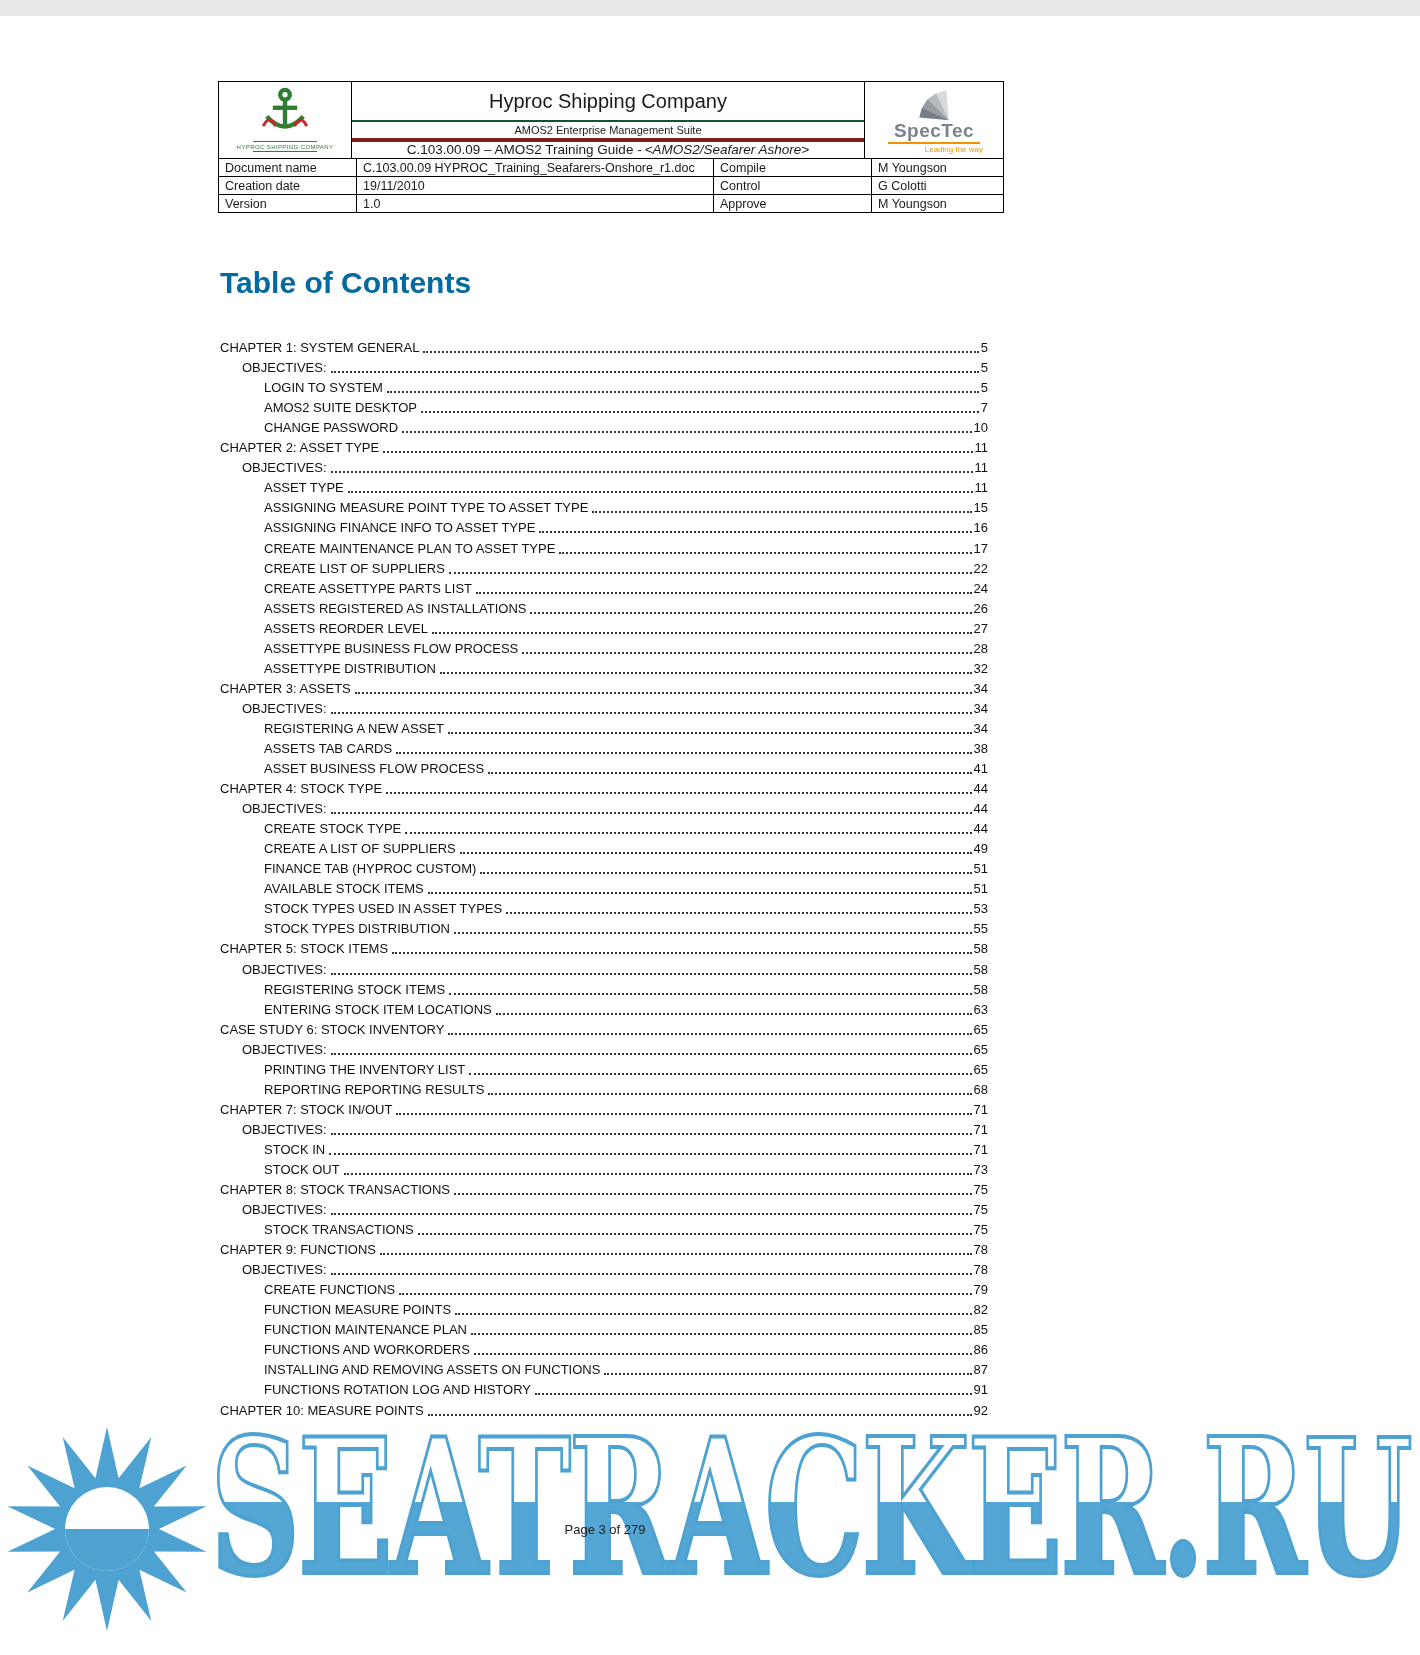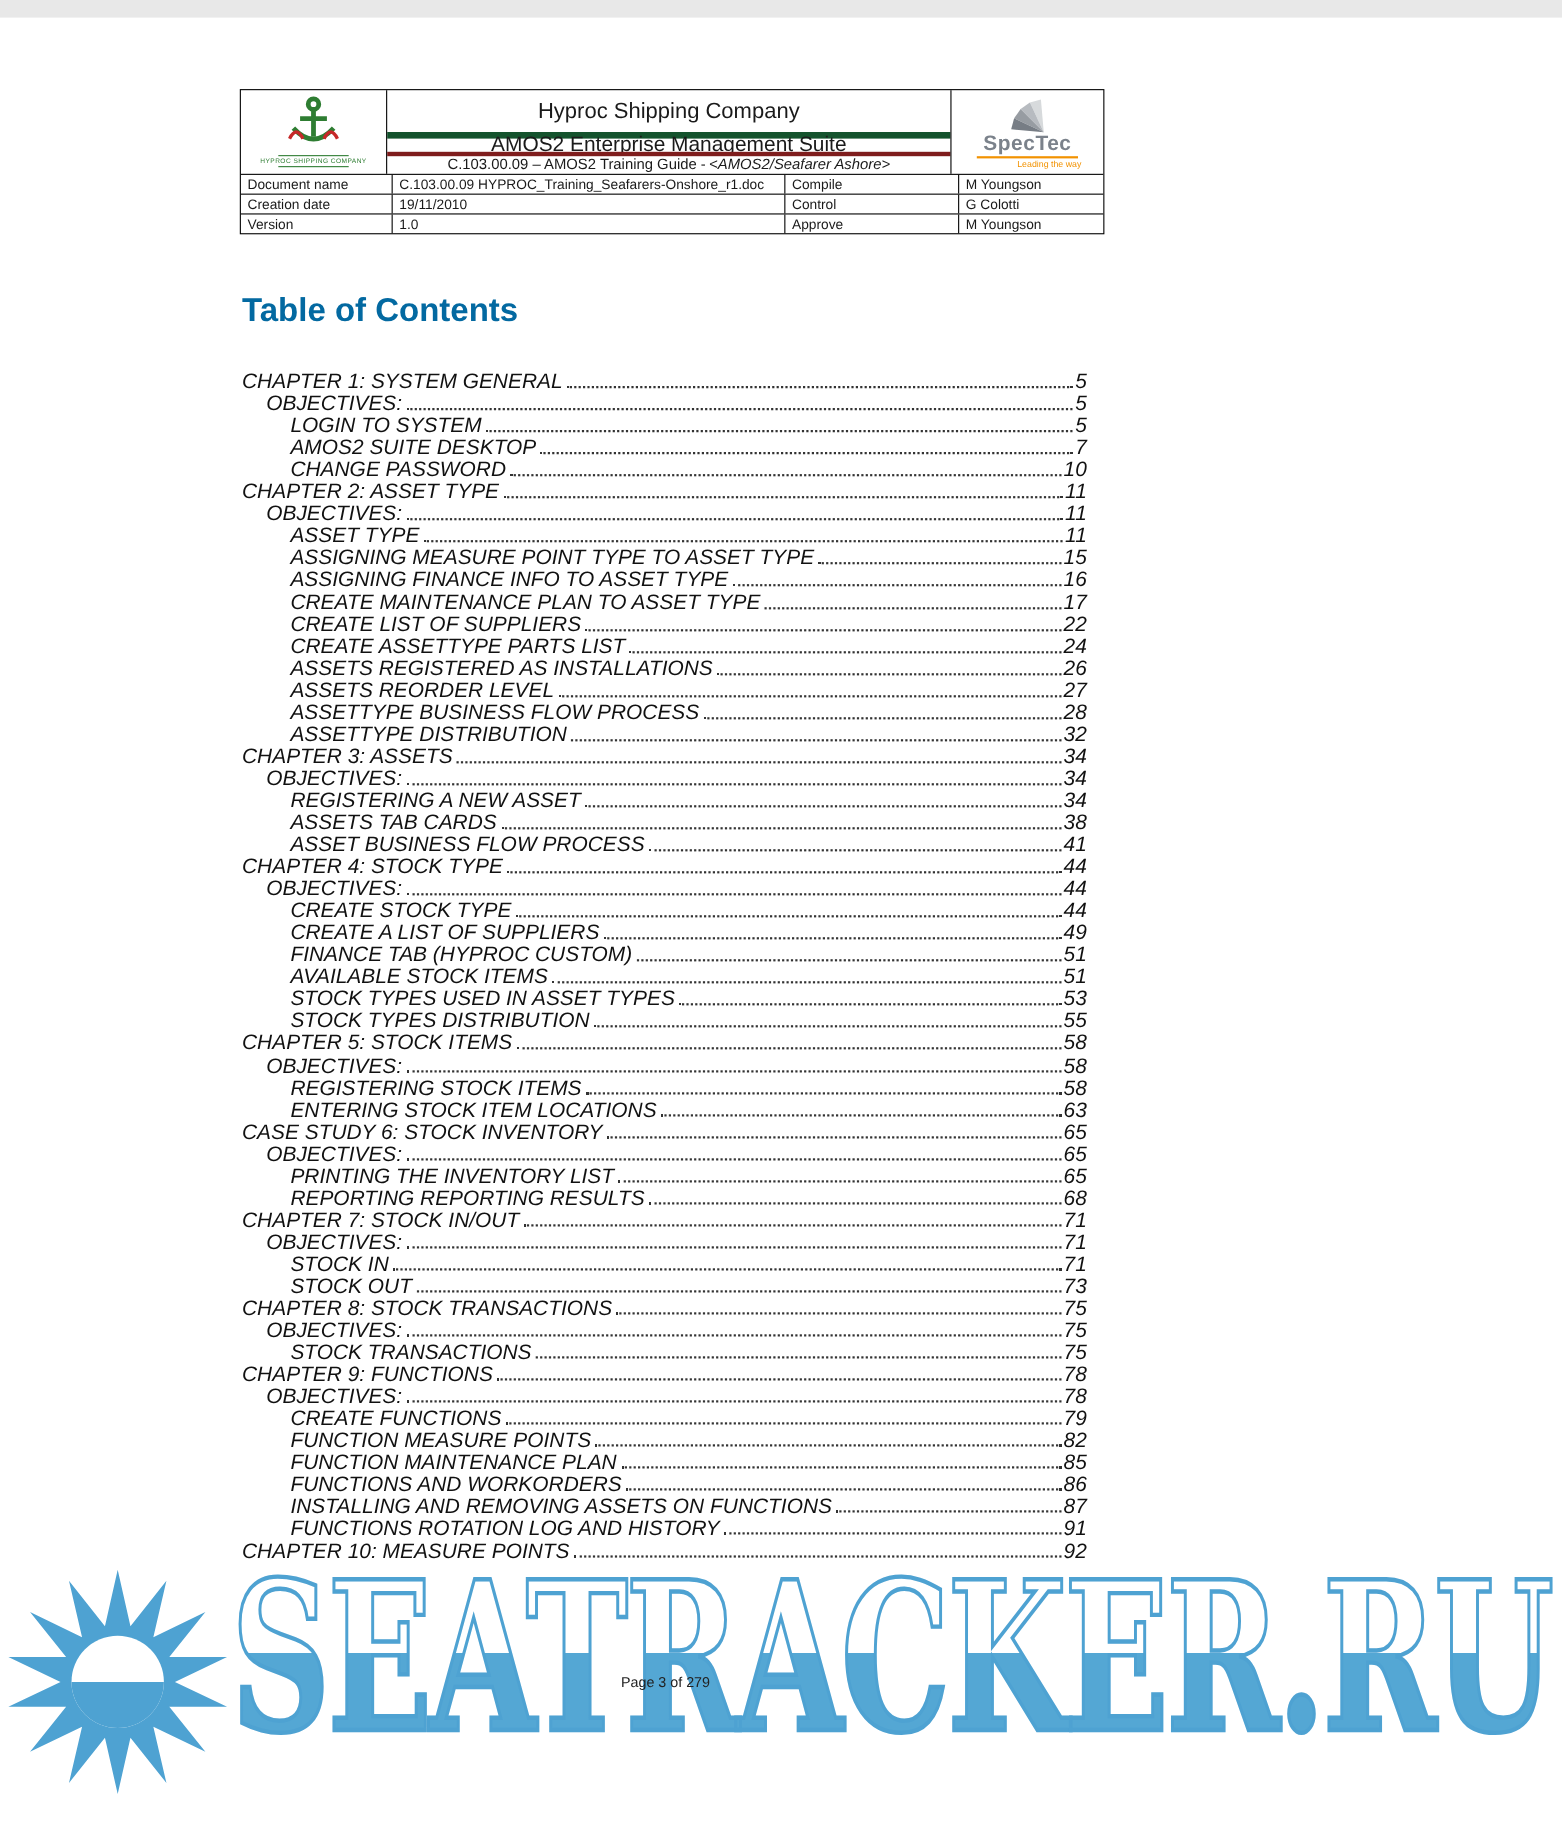--- a/index.html
+++ b/index.html
@@ -12,38 +12,38 @@
 
   
   .header-table {
     position: absolute; left: 218px; top: 65px; width: 786px;
     border: 1px solid #000; font-size: 13px; background: #fff;
   }
   .header-top { display: grid; grid-template-columns: 133px 1fr 139px; }
   .logo-cell { border-right: 1px solid #000; display: flex; flex-direction: column; align-items: center; justify-content: center; padding: 2px; height: 76px; }
   .center-col { display: flex; flex-direction: column; }
   .row-company { height: 38px; display: flex; align-items: center; justify-content: center; font-size: 20px; color: #1a1a1a; }
-  .row-suite { height: 18px; border-top: 6px solid #14532d; display: flex; align-items: center; justify-content: center; font-size: 19px; }
+  .row-suite { height: 18px; border-top: 2px solid #14532d; display: flex; align-items: center; justify-content: center; font-size: 11px; }
   .row-guide { height: 19px; border-top: 4px solid #7f1d1d; display: flex; align-items: flex-end; justify-content: center; font-size: 13.5px; }
   .row-guide .guide-italic { font-style: italic; margin-left: 3px; }
   .spectec-cell { border-left: 1px solid #000; display: flex; flex-direction: column; align-items: center; justify-content: center; height: 76px; padding: 2px 6px; }
   .spectec-name { font-size: 19px; font-weight: bold; color: #7b828b; letter-spacing: 0.5px; line-height: 1; }
   .spectec-rule { width: 92px; height: 2px; background: #f29200; margin: 2px 0 1px 0; }
   .spectec-tagline { font-size: 8px; color: #f29200; align-self: flex-end; margin-right: 14px; }
   .hyproc-caption { font-size: 6px; color: #2e7d32; letter-spacing: 0.4px; white-space: nowrap; }
   .hyproc-arabic-line { width: 64px; height: 2px; border-top: 1px solid #2e7d32; margin: 1px 0; }
 
   .meta-row { display: grid; grid-template-columns: 137px 357px 158px 1fr; border-top: 1px solid #000; }
   .meta-cell { padding: 1px 6px; height: 17px; font-size: 12.5px; display: flex; align-items: center; overflow: hidden; white-space: nowrap; }
   .meta-row .meta-cell + .meta-cell { border-left: 1px solid #000; }
 
   
   .toc { position: absolute; left: 220px; top: 250px; width: 768px; z-index: 1; }
   .toc-heading { font-size: 30px; font-weight: bold; color: #0369a1; margin-bottom: 37px; font-family: Liberation Sans, sans-serif; }
-  .toc-row { display: flex; align-items: flex-end; height: 20.05px; font-size: 19px; color: #111; cursor: pointer; font-style: italic; }
+  .toc-row { display: flex; align-items: flex-end; height: 20.05px; font-size: 13px; color: #111; cursor: pointer; }
   .toc-row.lvl1 { padding-left: 22px; }
   .toc-row.lvl2 { padding-left: 44px; }
   .toc-title { white-space: nowrap; padding-right: 2px; line-height: 19px; }
   .toc-dots { flex: 1; border-bottom: 2px dotted #333; margin: 0 2px 4px 2px; min-width: 12px; }
   .toc-page { white-space: nowrap; line-height: 19px; }
 
   
   .watermark-sun { position: absolute; left: 2px; top: 1368px; width: 212px; height: 287px; z-index: 5; pointer-events: none; }
   .watermark { position: absolute; left: 205px; top: 1375px; width: 1215px; height: 235px; z-index: 5; pointer-events: none; }
   .watermark text {

